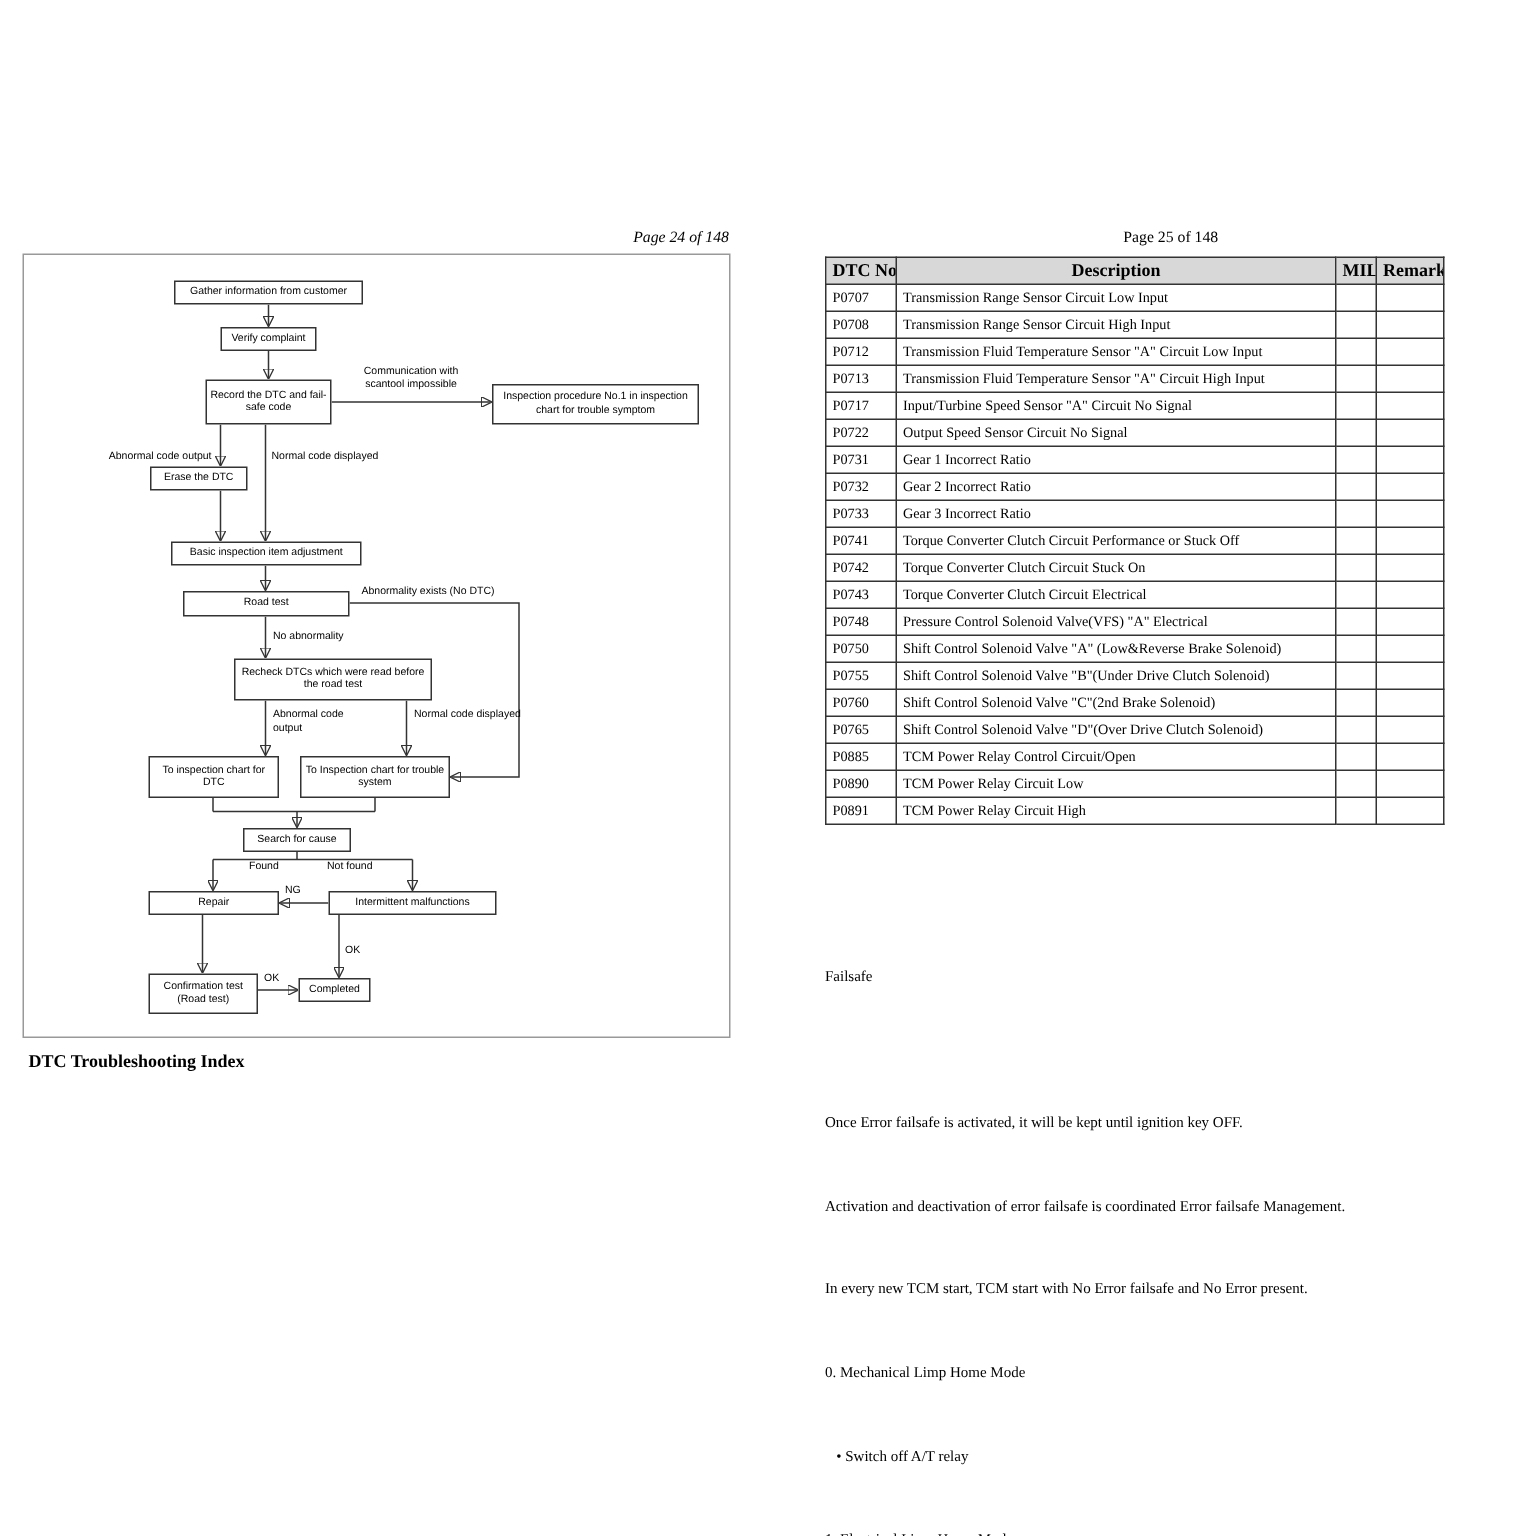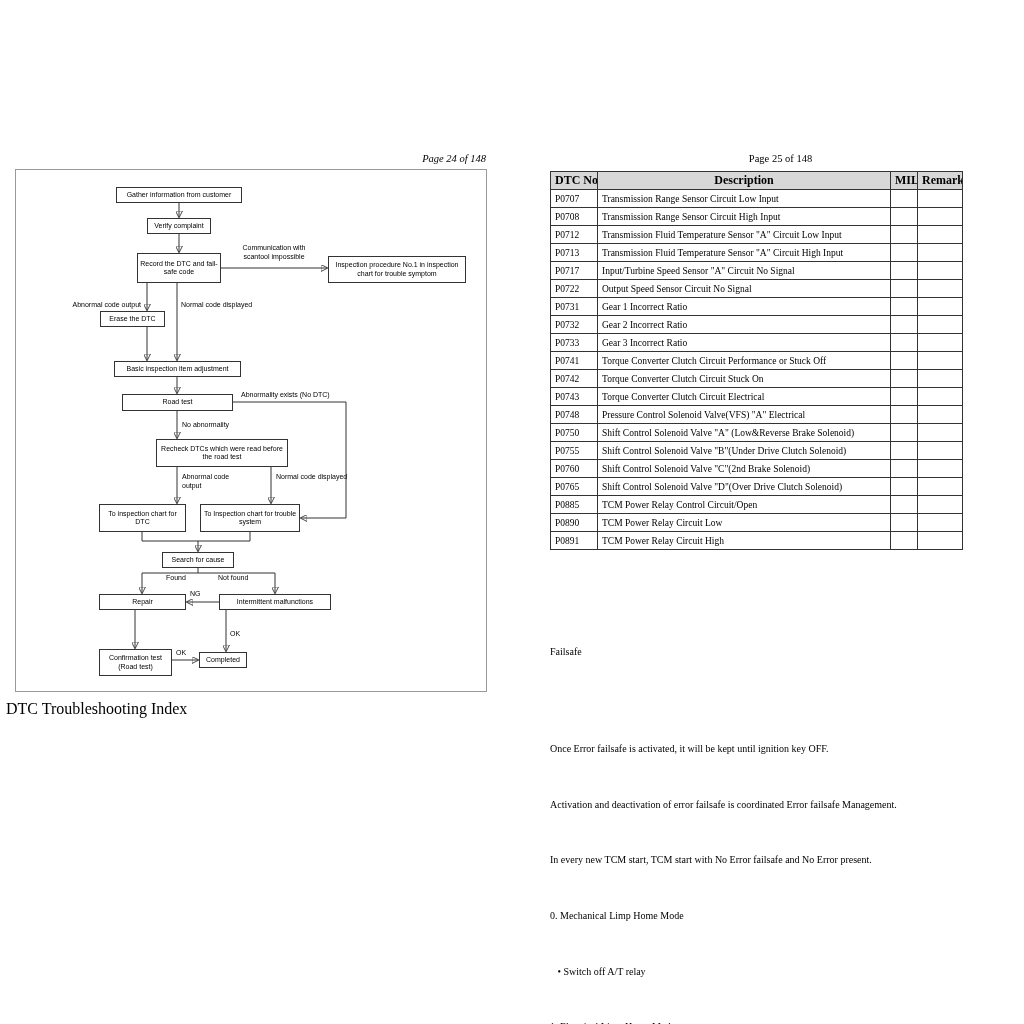--- a/index.html
+++ b/index.html
@@ -25,21 +25,21 @@
   .fc-box {
     position:absolute; border:1px solid #333; background:#fff;
     font-family:"Liberation Sans", sans-serif; font-size:7px; line-height:8.5px;
     display:flex; align-items:center; justify-content:center;
     text-align:center; padding:1px 2px;
   }
   .fc-label {
     position:absolute; font-family:"Liberation Sans", sans-serif;
     font-size:7px; line-height:9px;
   }
-  #caption { position:absolute; left:6px; top:700px; font-size:16px; }
+  #caption { position:absolute; left:19px; top:700px; font-size:12px;font-weight:bold; }
 
   
   #dtc-table {
     position:absolute; left:550px; top:171px; width:412px;
     border-collapse:collapse; font-size:9.5px; table-layout:fixed;
   }
   #dtc-table th, #dtc-table td {
     border:1px solid #333; height:18px; padding:0 4px;
     overflow:hidden; white-space:nowrap;
   }

